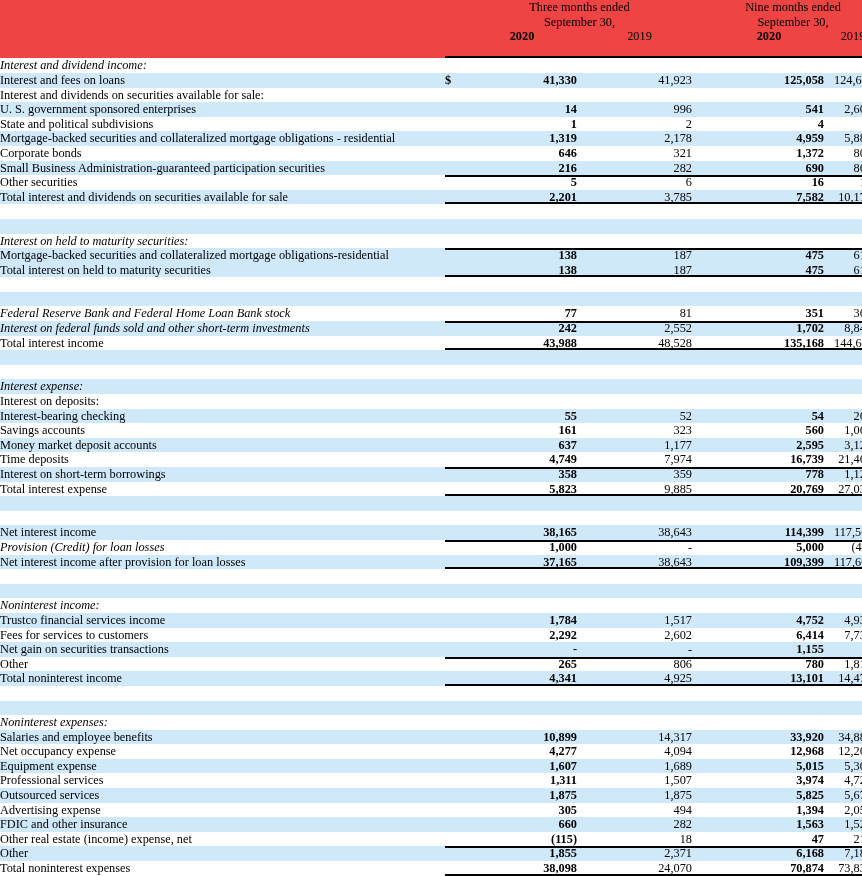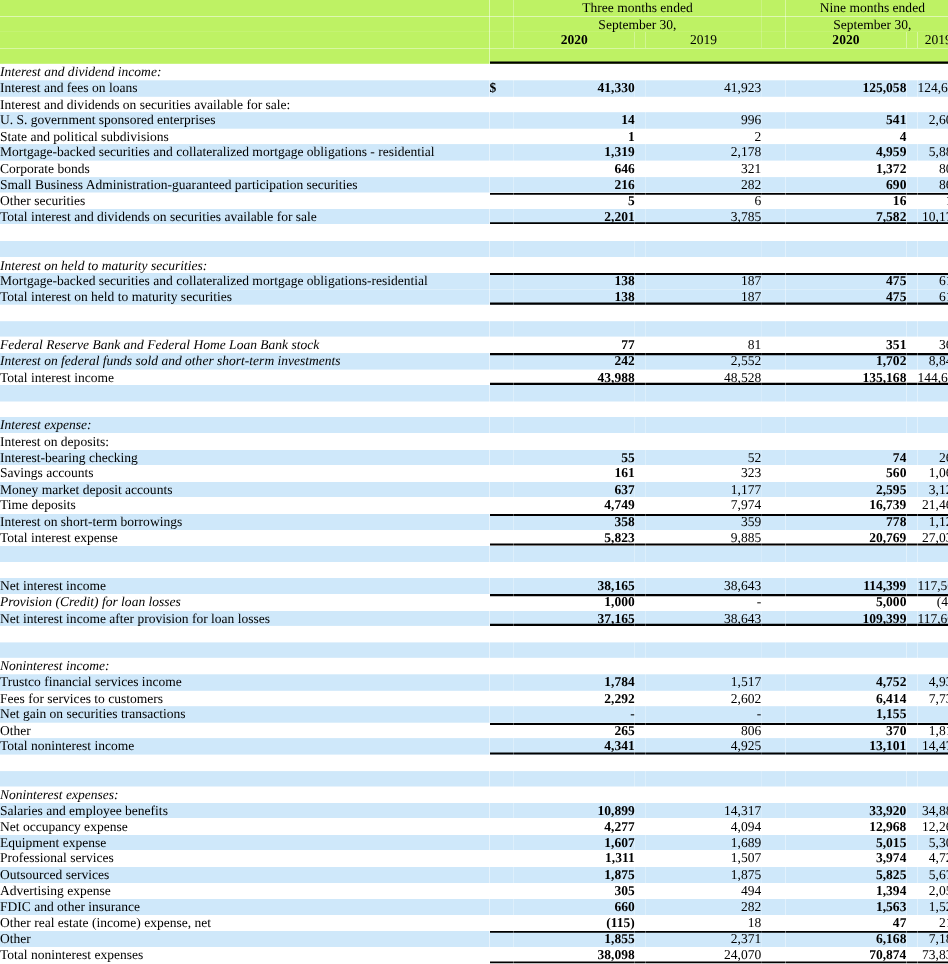--- a/index.html
+++ b/index.html
@@ -58,21 +58,21 @@
   .ind1 { padding-left: 13px; }
   .ind2 { padding-left: 26px; }
   .ind3 { padding-left: 44px; }
 
   
   td.rule-top    { box-shadow: inset 0 2px 0 0 #000; }
   td.rule-bottom { box-shadow: inset 0 -2px 0 0 #000; }
 
   
   tr.hdr td {
-    background: #bef264;
+    background: #ef4444;
     text-align: center;
     line-height: 15px;
     height: 15px;
   }
   td.hdr-group { text-align: center; }
   td.hdr-year  { text-align: center; font-weight: bold; }
   td.hdr-year2 { text-align: center; }
   tr.hdr-rule td { height: 4px; line-height: 4px; }
   td.hdr-underline { box-shadow: inset 0 -2px 0 0 #000; }
 
@@ -390,21 +390,21 @@
         <td class=""></td>
         <td class="num last "></td>
       </tr>
       <tr class="shade">
         <td class="label ind2">Interest-bearing checking</td>
         <td class="cur  b"></td>
         <td class="num  b">55</td>
         <td class=""></td>
         <td class="num ">52</td>
         <td class="cur  b"></td>
-        <td class="num  b">74</td>
+        <td class="num  b">54</td>
         <td class=""></td>
         <td class="num last ">267</td>
       </tr>
       <tr class="plain">
         <td class="label ind2">Savings accounts</td>
         <td class="cur  b"></td>
         <td class="num  b">161</td>
         <td class=""></td>
         <td class="num ">323</td>
         <td class="cur  b"></td>
@@ -577,21 +577,21 @@
         <td class=""></td>
         <td class="num last ">-</td>
       </tr>
       <tr class="plain">
         <td class="label ind1">Other</td>
         <td class="cur rule-top b"></td>
         <td class="num rule-top b">265</td>
         <td class="rule-top"></td>
         <td class="num rule-top">806</td>
         <td class="cur rule-top b"></td>
-        <td class="num rule-top b">370</td>
+        <td class="num rule-top b">780</td>
         <td class="rule-top"></td>
         <td class="num last rule-top">1,810</td>
       </tr>
       <tr class="shade">
         <td class="label ind3">Total noninterest income</td>
         <td class="cur rule-bottom b"></td>
         <td class="num rule-bottom b">4,341</td>
         <td class="rule-bottom"></td>
         <td class="num rule-bottom">4,925</td>
         <td class="cur rule-bottom b"></td>

